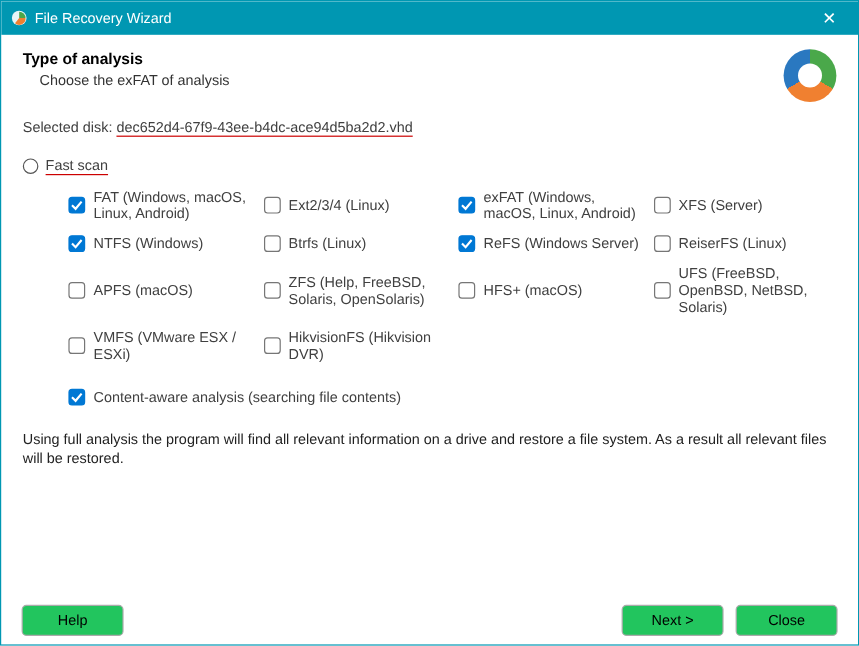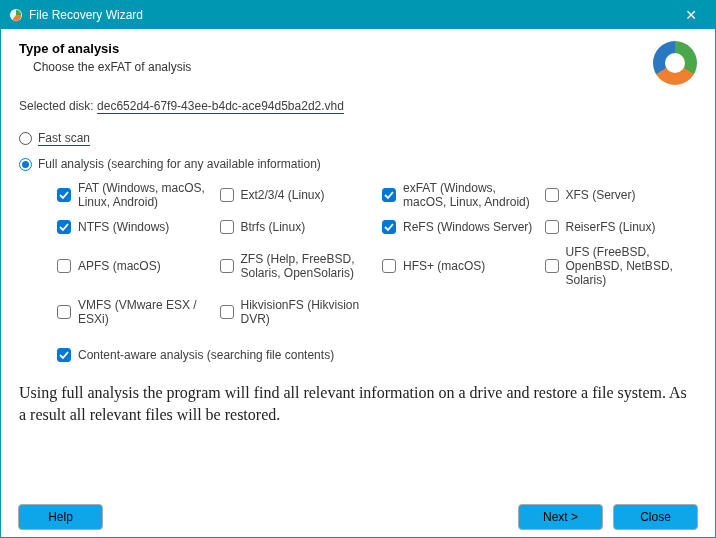--- a/index.html
+++ b/index.html
@@ -21,24 +21,24 @@
 .radio.checked { border-color: #0078d4; }
 .radio.checked::after { content: ""; width: 7px; height: 7px; background: #0078d4; border-radius: 50%; }
 .fast-scan-label { text-decoration: underline; text-decoration-color: #c00; text-underline-offset: 3px; }
 .fs-grid { display: grid; grid-template-columns: 1fr 1fr 1fr 1fr; column-gap: 10px; row-gap: 11px; padding-left: 38px; margin-top: 10px; margin-bottom: 22px; }
 .chk-row { display: flex; align-items: center; gap: 7px; }
 .chk { width: 14px; height: 14px; border: 1px solid #767676; border-radius: 3px; display: inline-flex; align-items: center; justify-content: center; cursor: pointer; background: #fff; flex-shrink: 0; }
 .chk.checked { background: #0078d4; border-color: #0078d4; }
 .chk.checked svg { display: block; }
 .chk svg { display: none; width: 10px; height: 10px; }
 .content-aware { padding-left: 38px; margin-bottom: 20px; }
-.info { font-size: 16px; color: #222; padding: 0 18px; line-height: 1.35; font-family: Liberation Serif, serif; }
+.info { font-size: 12px; color: #222; padding: 0 18px; line-height: 1.35; }
 .footer { position: absolute; bottom: 8px; left: 0; right: 0; display: flex; padding: 0 18px; gap: 10px; }
 .footer .spacer { flex: 1; }
-.btn { min-width: 85px; height: 26px; border: 1px solid #aaa; border-radius: 4px; background: #0ea5e9; font-size: 12px; cursor: pointer; display: inline-flex; align-items: center; justify-content: center; padding: 0 14px; }
+.btn { min-width: 85px; height: 26px; border: 1px solid #aaa; border-radius: 4px; background: #22c55e; font-size: 12px; cursor: pointer; display: inline-flex; align-items: center; justify-content: center; padding: 0 14px; }
 </style>
 </head>
 <body>
 
 <div class="titlebar">
   <span class="t-icon">
     <svg viewBox="0 0 16 16">
         <circle cx="8" cy="8" r="7" fill="#fff" opacity="0.9"></circle>
         <path d="M8 2 A6 6 0 0 1 14 8 L8 8 Z" fill="#4aa84a"></path>
         <path d="M14 8 A6 6 0 0 1 4 13 L8 8 Z" fill="#f08030"></path>
@@ -59,24 +59,20 @@
 <div class="content">
   <div class="selected-disk">
     <span>Selected disk: </span><span class="disk-val">dec652d4-67f9-43ee-b4dc-ace94d5ba2d2.vhd</span>
   </div>
 
   <div class="radio-row">
     <span class="radio"></span>
     <span class="fast-scan-label">Fast scan</span>
   </div>
 
-  <div class="radio-row" style="margin-bottom:4px;">
-    <span class="radio checked"></span>
-    <span>Full analysis (searching for any available information)</span>
-  </div>
 
   <div class="fs-grid">
       <div class="chk-row">
         <span class="chk checked">
           <svg viewBox="0 0 10 10">
             <path d="M1 5 L4 8 L9 2" stroke="#fff" stroke-width="1.8" fill="none"></path>
           </svg>
         </span>
         <span>FAT (Windows, macOS, Linux, Android)</span>
       </div>

